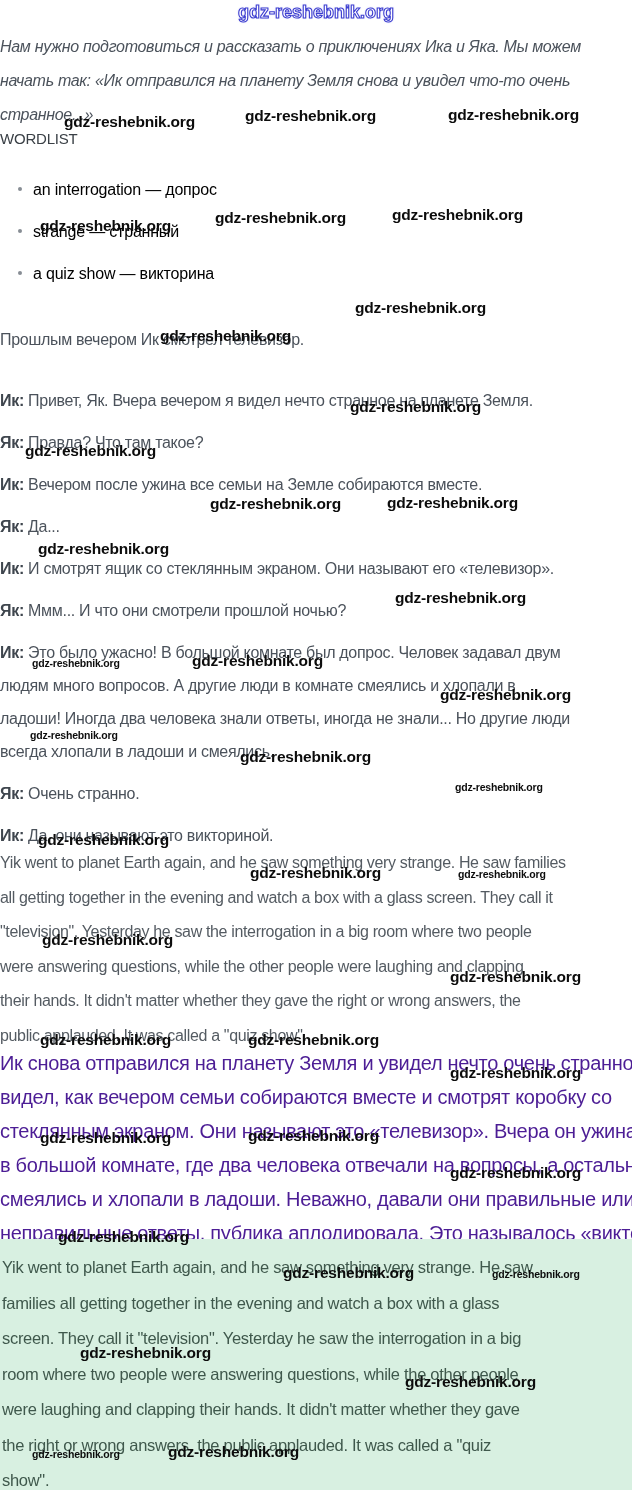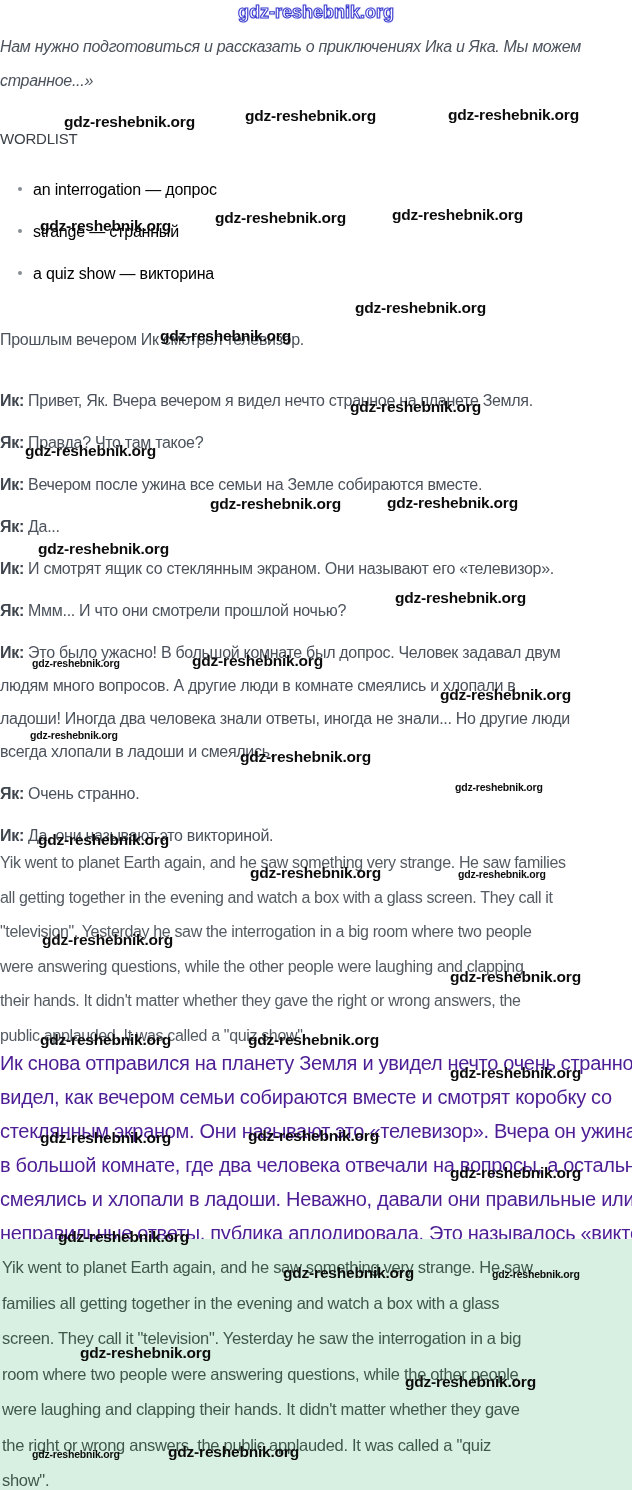--- a/index.html
+++ b/index.html
@@ -56,20 +56,21 @@
   .wm.md{font-size:15.5px;}
   .wm.sm{font-size:10.5px;}
 </style>
 </head>
 <body>
 
 <div id="top-wm">gdz-reshebnik.org</div>
 
 <div class="sec" id="intro">
     <div class="line">Нам нужно подготовиться и рассказать о приключениях Ика и Яка. Мы можем</div>
+    <div class="line">начать так: «Ик отправился на планету Земля снова и увидел что-то очень</div>
     <div class="line">странное...»</div>
   </div>
 
 <div class="sec" id="wordlist-title">WORDLIST</div>
 
 <div class="sec" id="bullets">
     <div class="bullet-item">
       <span class="dot"></span>
       <span class="bullet-text">an interrogation — допрос</span>
     </div>

